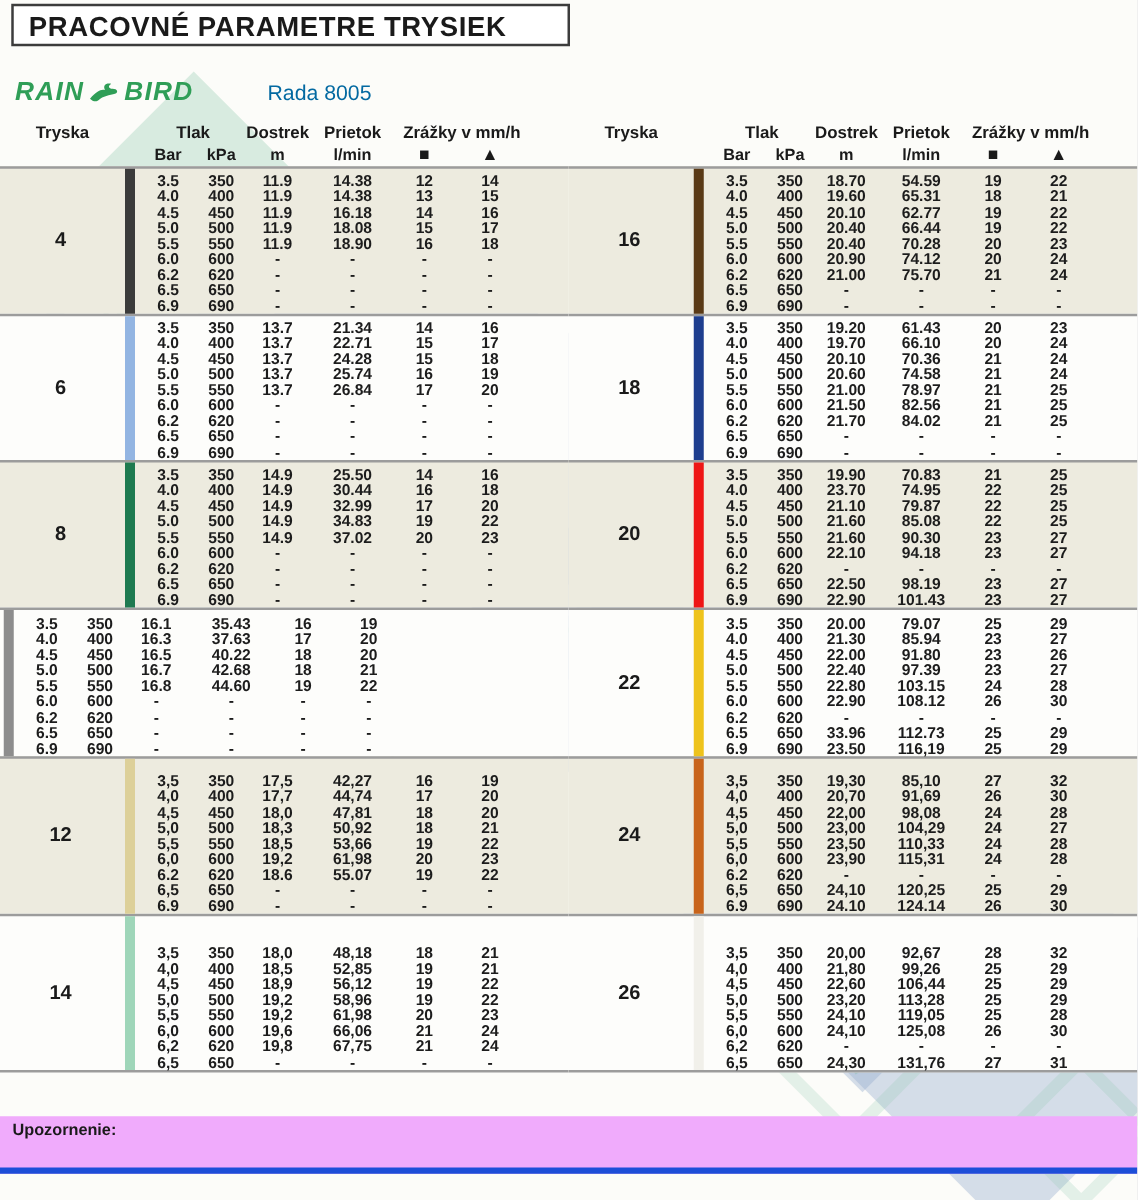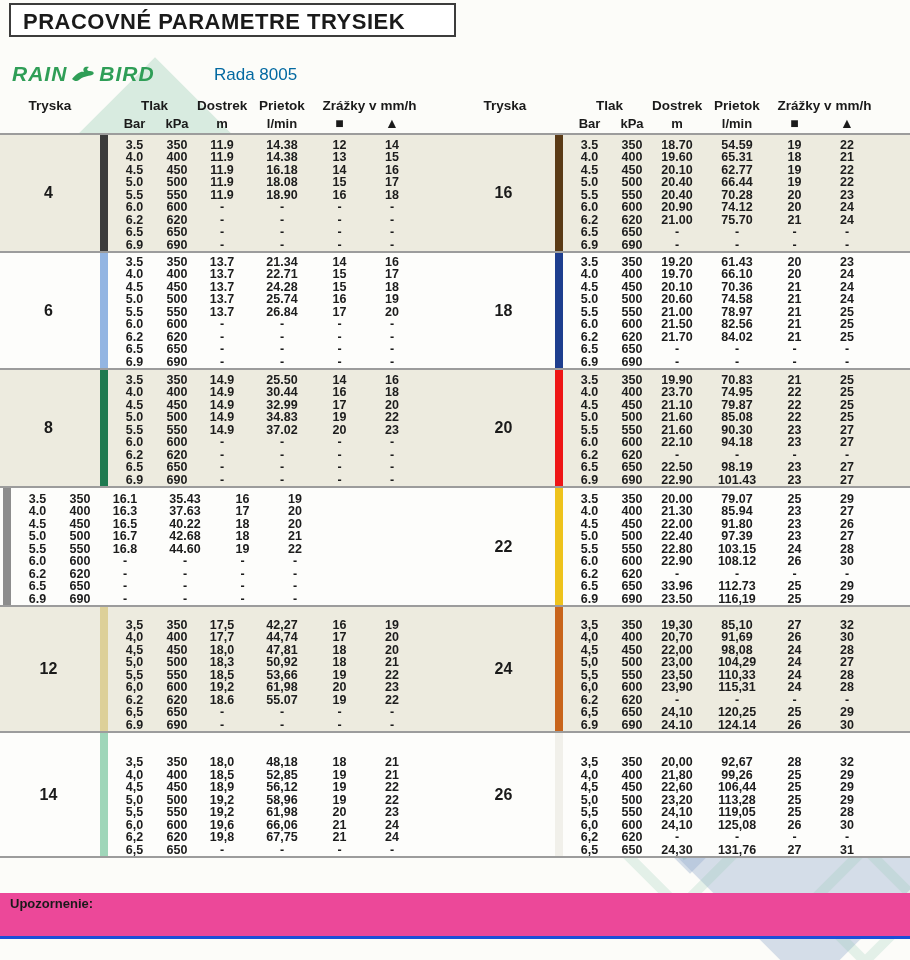--- a/index.html
+++ b/index.html
@@ -46,21 +46,21 @@
   .bg-white{ background:#fdfdfb; }
   .nozzle{ width:100px; display:flex; align-items:center; justify-content:center;
            font-weight:bold; font-size:16px; }
   .cbar{ width:8px; margin:0 4px 0 3px; flex:none; }
   .rows{ flex:1; display:flex; flex-direction:column; justify-content:flex-end; padding-right:33px; }
   .drow{ display:grid; grid-template-columns:45px 40px 50px 70px 45px 60px;
          font-size:12.5px; font-weight:bold; color:#1c1c1c; }
   .drow div{ text-align:center; line-height:1; }
   
   .note{ position:absolute; left:0; top:893px; width:910px; height:46px;
-         background:#ec4899; border-bottom:3px solid #1d4ed8; padding:3px 10px 0 10px; }
+         background:#f0abfc; border-bottom:5px solid #1d4ed8; padding:3px 10px 0 10px; }
   .note-title{ font-weight:bold; font-size:13px; }
   .note-text{ font-size:13px; margin-top:3px; }
 </style>
 </head>
 <body>
 
 <div class="page">
 
   <div class="wm">
     <div class="dia solid-mint" style="left:100px;top:80px;width:110px;height:110px;"></div>

